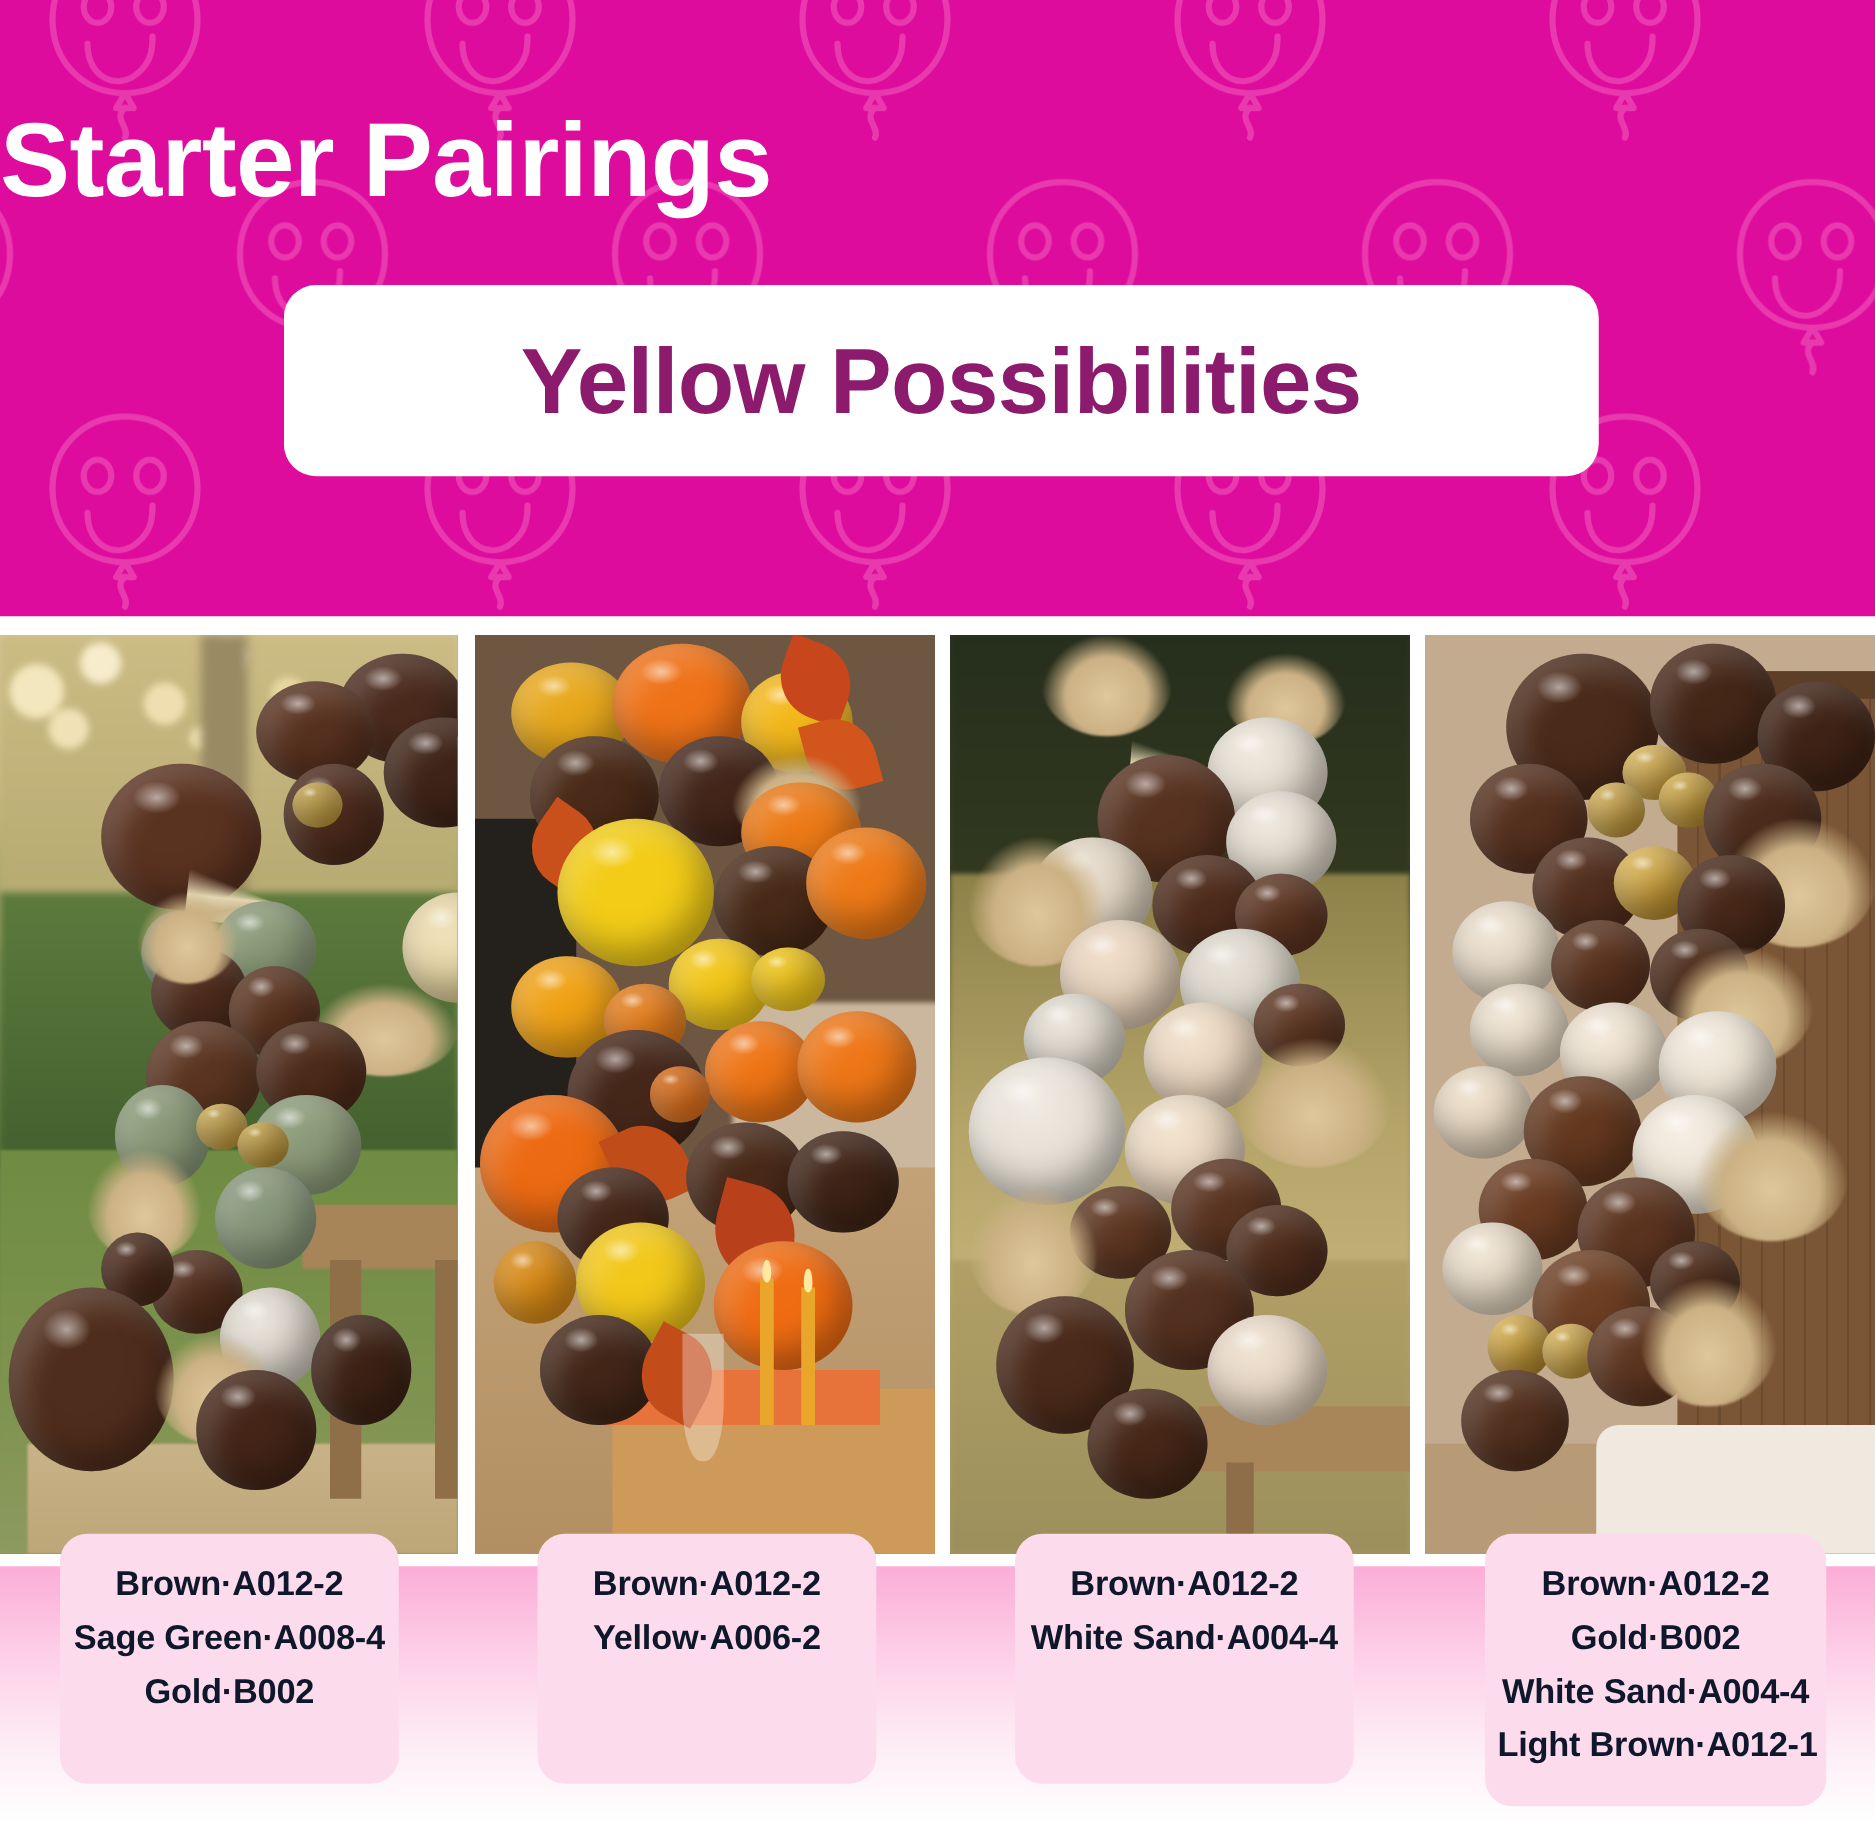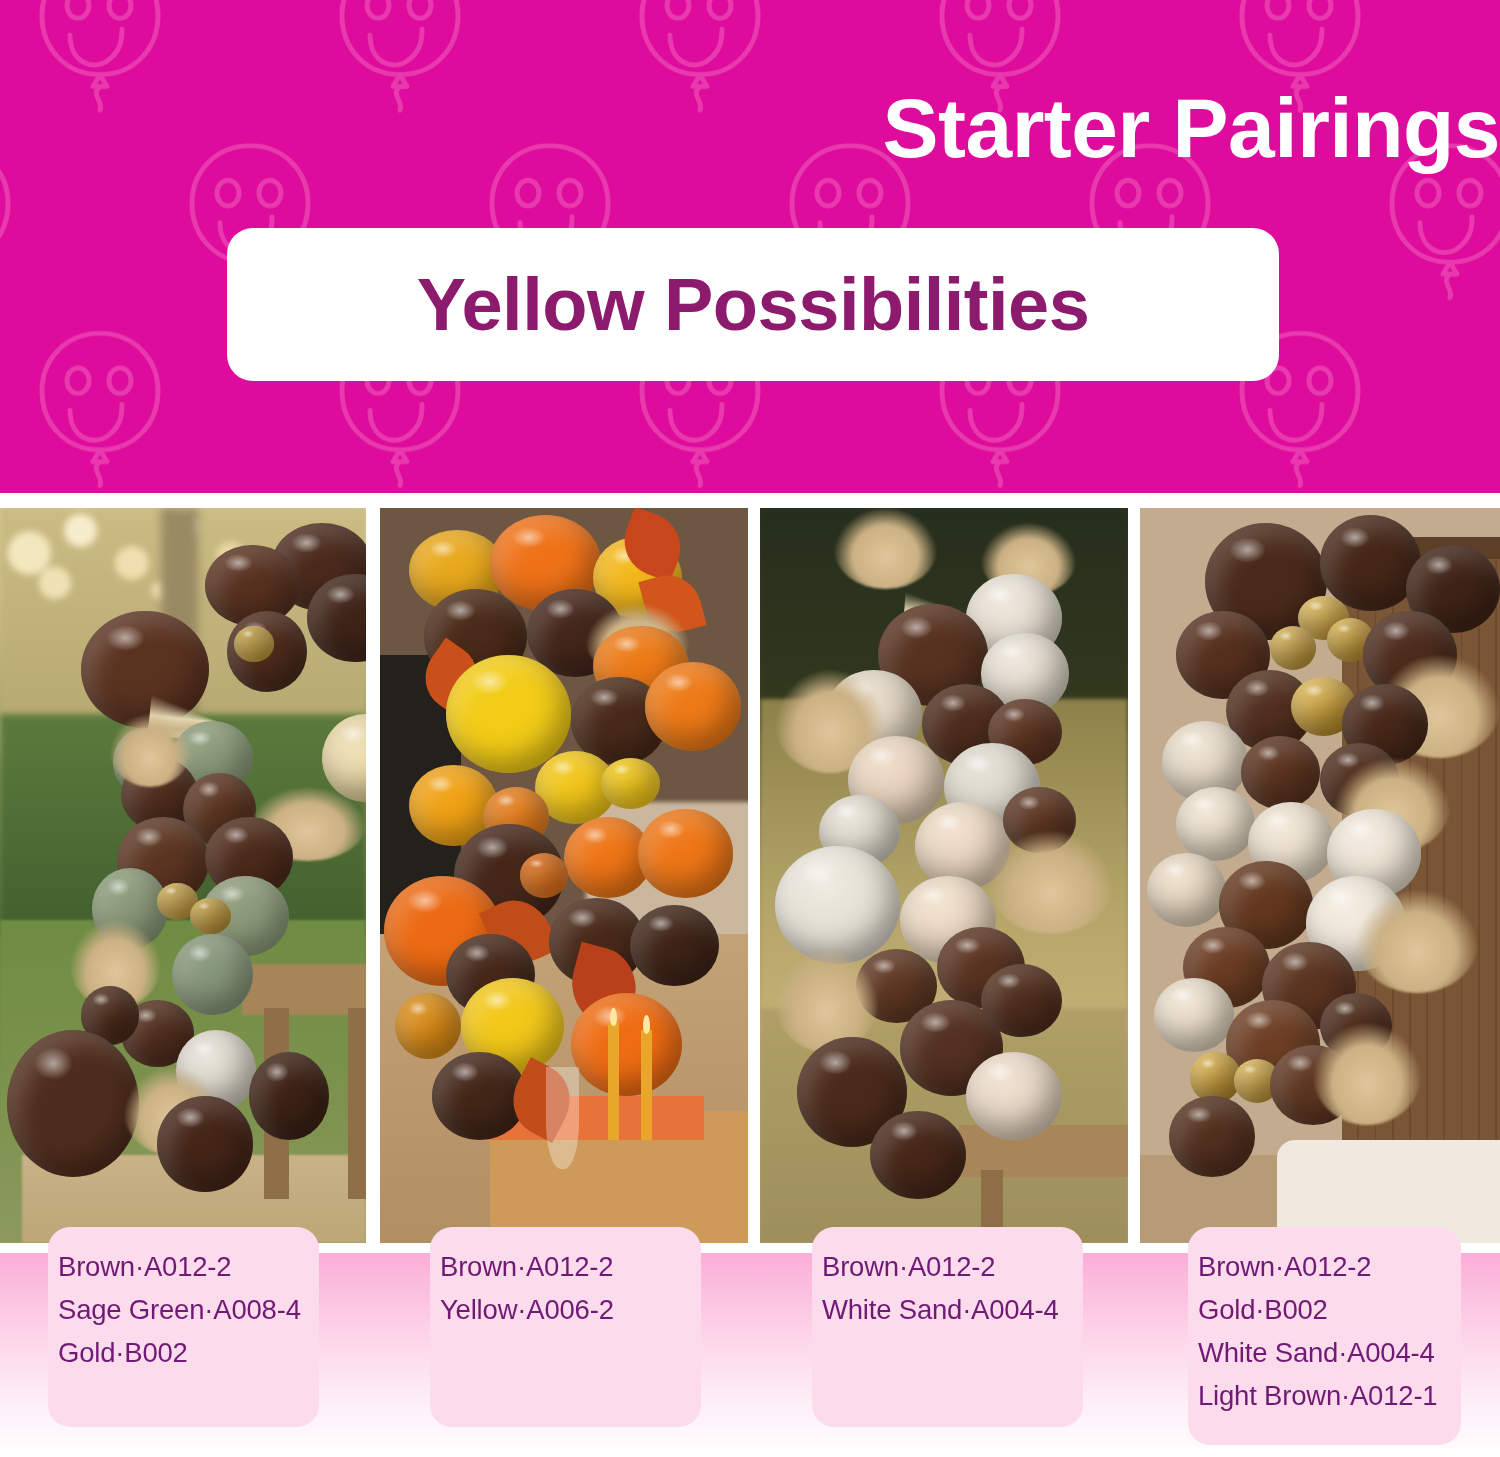--- a/index.html
+++ b/index.html
@@ -16,21 +16,21 @@
     position: absolute; left: 0; top: 0;
     width: 1500px; height: 493px;
     background: #DE0C9C;
     overflow: hidden;
   }
   .pattern { position: absolute; inset: -40px -20px -20px -20px; opacity: 1; }
   .pattern svg { display: block; width: 100%; height: 100%; }
 
   .header-title {
     position: absolute; left: 0; top: 84px; width: 1500px;
-    text-align: right;
+    text-align: left;
     font-size: 84px; font-weight: bold;
     color: #ffffff;
     letter-spacing: -0.5px;
     line-height: 1.05;
     z-index: 3;
     white-space: nowrap;
   }
   .subtitle-box {
     position: absolute;
     left: 227px; top: 228px;
@@ -86,22 +86,24 @@
        #c9b68c 56deg, #e3d5b0 70deg, rgba(222,205,166,0) 86deg);
     border-radius: 50% 50% 0 0 / 75% 75% 0 0;
   }
   .leaf { position: absolute; border-radius: 0 60% 0 60%; }
 
   
   .card {
     position: absolute;
     background: #FCDCEC;
     border-radius: 22px;
-    color: #701a75;
+    text-align: center;
+    color: #0f172a;
     padding: 18px 10px 20px 10px;
+    font-weight: bold;
   }
   .card .line {
     font-size: 27.5px;
     line-height: 43px;
     white-space: nowrap;
     letter-spacing: -0.2px;
   }
   .card.c1 { left: 48px;   top: 1227px; width: 271px; height: 200px; }
   .card.c2 { left: 430px;  top: 1227px; width: 271px; height: 200px; }
   .card.c3 { left: 812px;  top: 1227px; width: 271px; height: 200px; }

